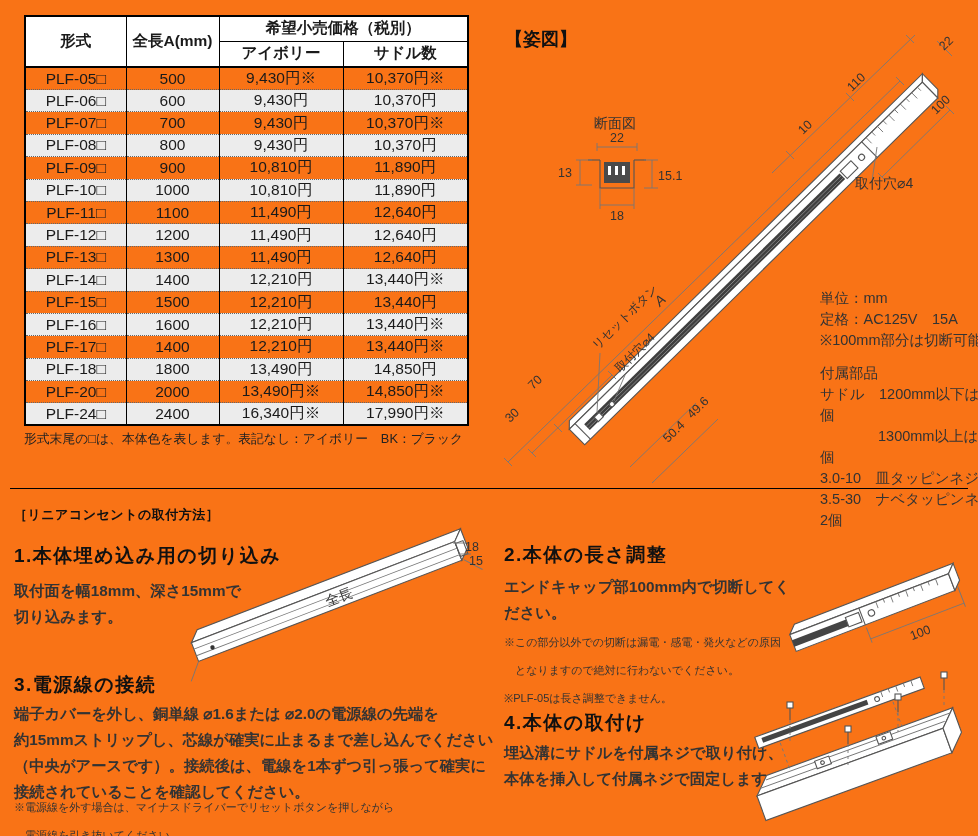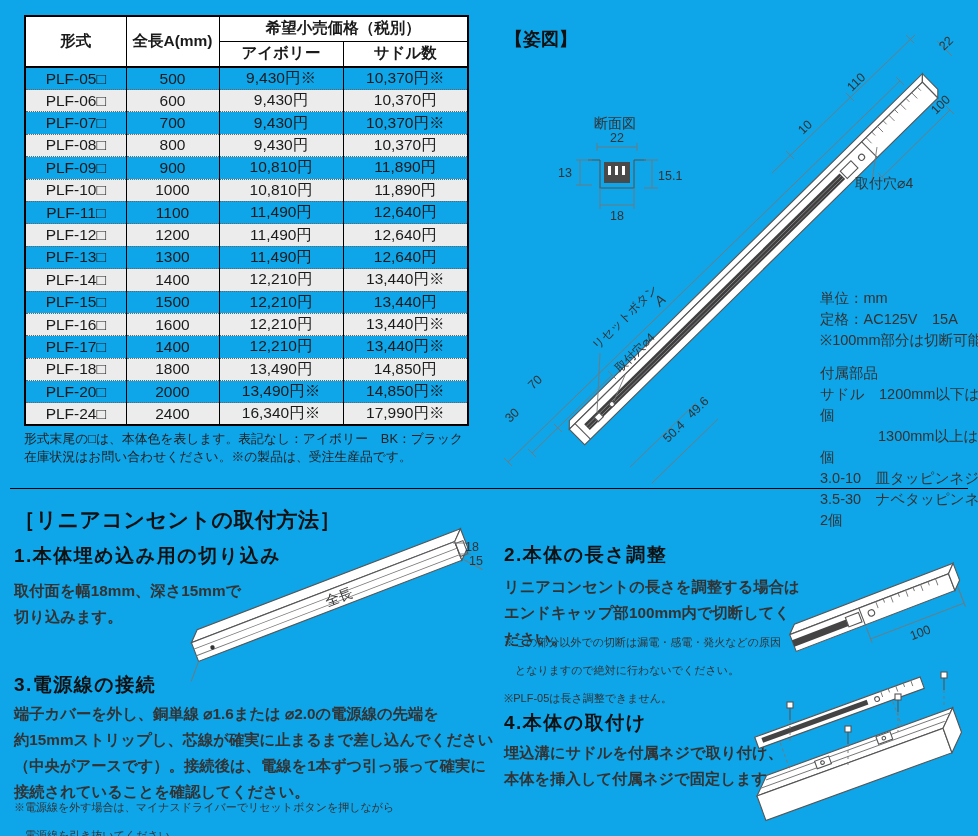--- a/index.html
+++ b/index.html
@@ -1,18 +1,18 @@
 <!DOCTYPE html>
 <html><head>
 <meta charset="utf-8">
 <style>
   * { margin:0; padding:0; box-sizing:border-box; }
   html,body { background:#fff; }
   body { font-family:"Liberation Sans", sans-serif; color:#333; }
-  #page { position:relative; width:978px; height:836px; background:#0ea5e9; overflow:hidden; }
+  #page { position:relative; width:978px; height:836px; background:#f97316; overflow:hidden; }
   .abs { position:absolute; }
 
   
   table.price { border-collapse:collapse; table-layout:fixed; width:443px;
     border:2px solid #000; font-size:15.5px; color:#1a1a1a; }
   table.price col.c1{width:101px} table.price col.c2{width:93px}
   table.price col.c3{width:124px} table.price col.c4{width:125px}
   table.price th { font-weight:bold; text-align:center; background:#fff; }
   table.price th, table.price td { border-left:1px solid #000; padding:0; }
   table.price tr.h1 th { height:25px; }
@@ -20,21 +20,21 @@
   table.price th.span2 { border-bottom:2px solid #000; }
   table.price tr.h2 th { border-bottom:2px solid #000; }
   table.price td { height:22.4px; text-align:center; font-size:15.5px; }
   table.price tbody tr + tr td { border-top:1px dotted #666; }
   table.price tbody tr.alt td { background:#ececec; }
 
   .footnote { font-size:12.8px; line-height:18px; color:#222; }
 
   
   .fig-title { font-size:18px; font-weight:bold; color:#111; }
-  .h-section { font-size:21px; font-weight:bold; color:#111; letter-spacing:0.5px; }
+  .h-section { font-size:13px; font-weight:bold; color:#111; letter-spacing:0.5px; }
   .h-step { font-size:19px; font-weight:bold; color:#111; letter-spacing:1.5px; }
   .body-text { font-size:15.3px; line-height:26px; color:#333;font-weight:bold; }
   .note-text { font-size:11px; line-height:28px; color:#333; }
   .spec-text { font-size:14.5px; line-height:21px; color:#333;margin-left:20px; }
 
   
   svg { overflow:visible; }
   svg text { font-family:"Liberation Sans", sans-serif; fill:#333; }
   .dnum { font-size:12.5px; }
   .dlabel { font-size:14px; }
@@ -161,21 +161,20 @@
           <td>PLF-24□</td>
           <td>2400</td>
           <td>16,340円※</td>
           <td>17,990円※</td>
         </tr>
       </tbody>
   </table>
 
   <div class="footnote abs" style="left:24px; top:430px; width:470px;">
       <div>形式末尾の□は、本体色を表します。表記なし：アイボリー　BK：ブラック</div>
-      <div>在庫状況はお問い合わせください。※の製品は、受注生産品です。</div>
     </div>
 
   <div class="fig-title abs" style="left:505px; top:27px;">【姿図】</div>
 
   <svg class="abs" style="left:500px; top:35px;" width="478" height="452" viewBox="0 0 478 452">
 
     <g>
       <text x="115" y="93" class="dlabel" text-anchor="middle">断面図</text>
 
       <line class="thin" x1="97" y1="112" x2="137" y2="112"></line>
@@ -308,21 +307,20 @@
       <text transform="translate(140,5)" class="dlabel">全長</text>
     </g>
     <line class="thin" x1="278" y1="3" x2="292" y2="3"></line>
     <line class="thin" x1="284" y1="14" x2="296" y2="14"></line>
     <text x="290" y="11" class="dnum">18</text>
     <text x="294" y="25" class="dnum">15</text>
   </svg>
 
   <div class="h-step abs" style="left:504px; top:542px;">2.本体の長さ調整</div>
   <div class="body-text abs" style="left:504px; top:574px; width:300px;">
-      <div>リニアコンセントの長さを調整する場合は</div>
       <div>エンドキャップ部100mm内で切断してください。</div>
     </div>
   <div class="note-text abs" style="left:504px; top:628px; width:300px;">
       <div>※この部分以外での切断は漏電・感電・発火などの原因</div>
       <div>　となりますので絶対に行わないでください。</div>
       <div>※PLF-05は長さ調整できません。</div>
     </div>
 
   <svg class="abs" style="left:788px; top:545px;" width="190" height="115" viewBox="0 0 190 115">
     <g transform="translate(5,98) rotate(-21)">

